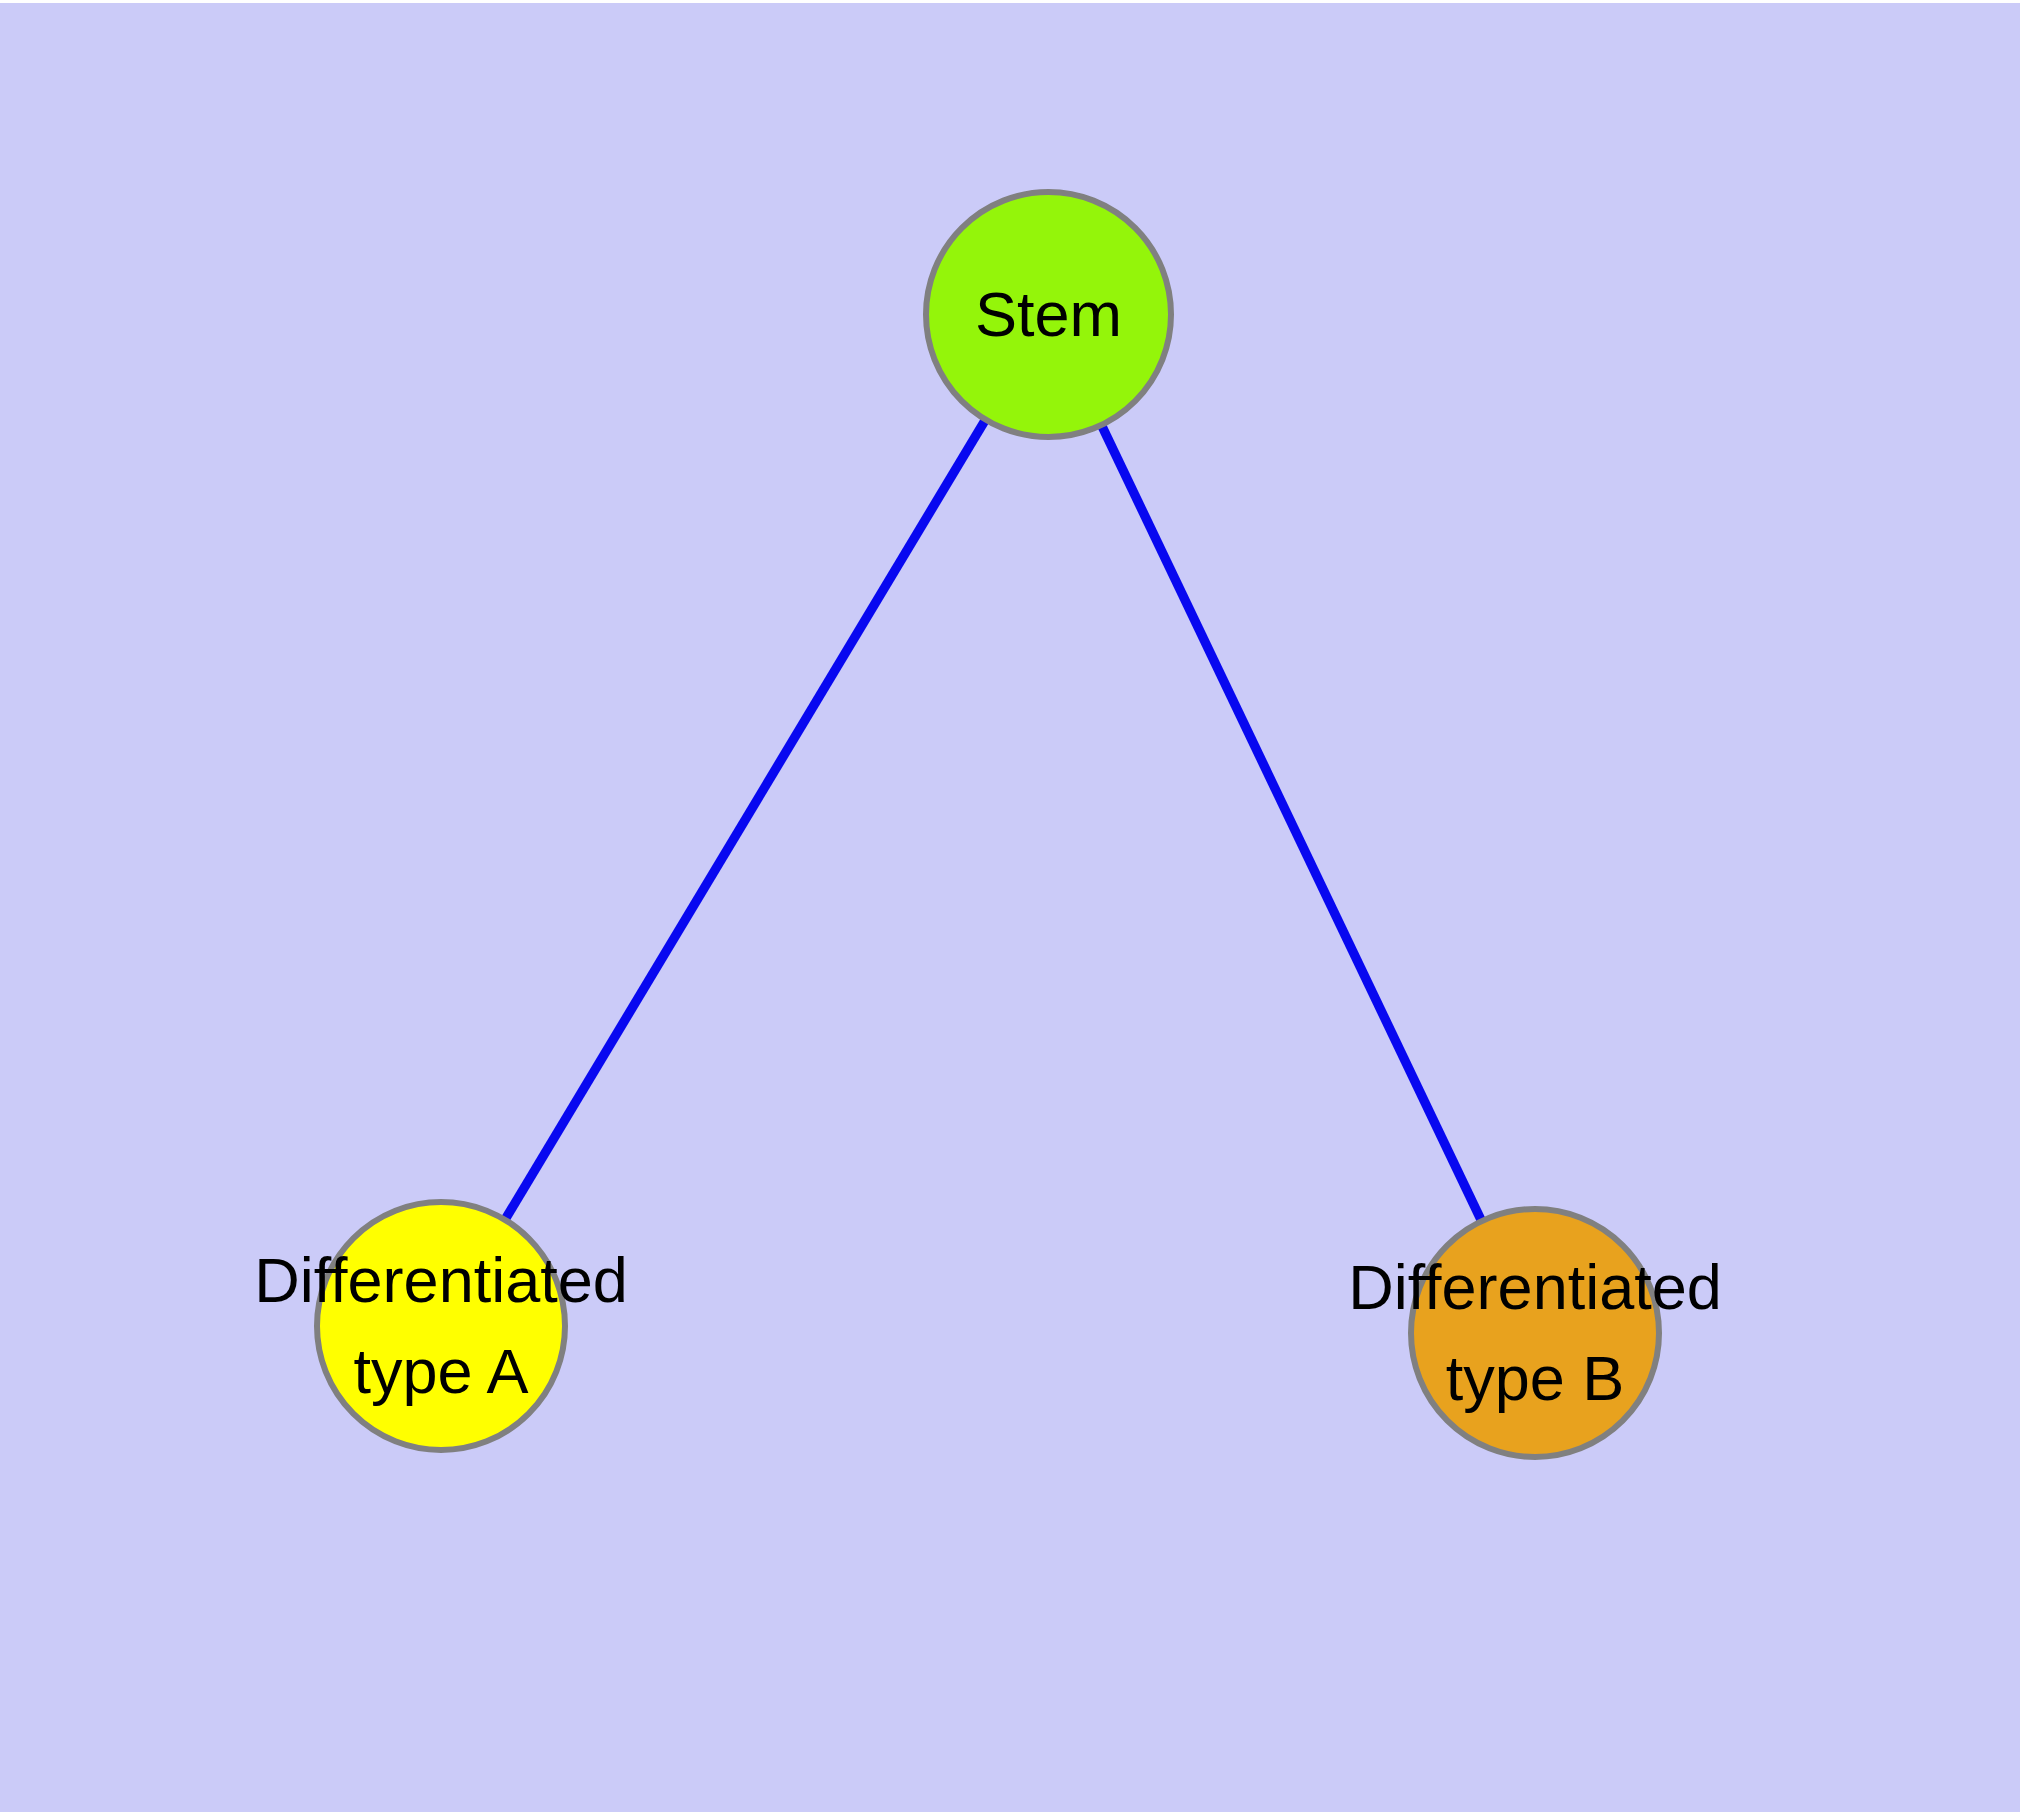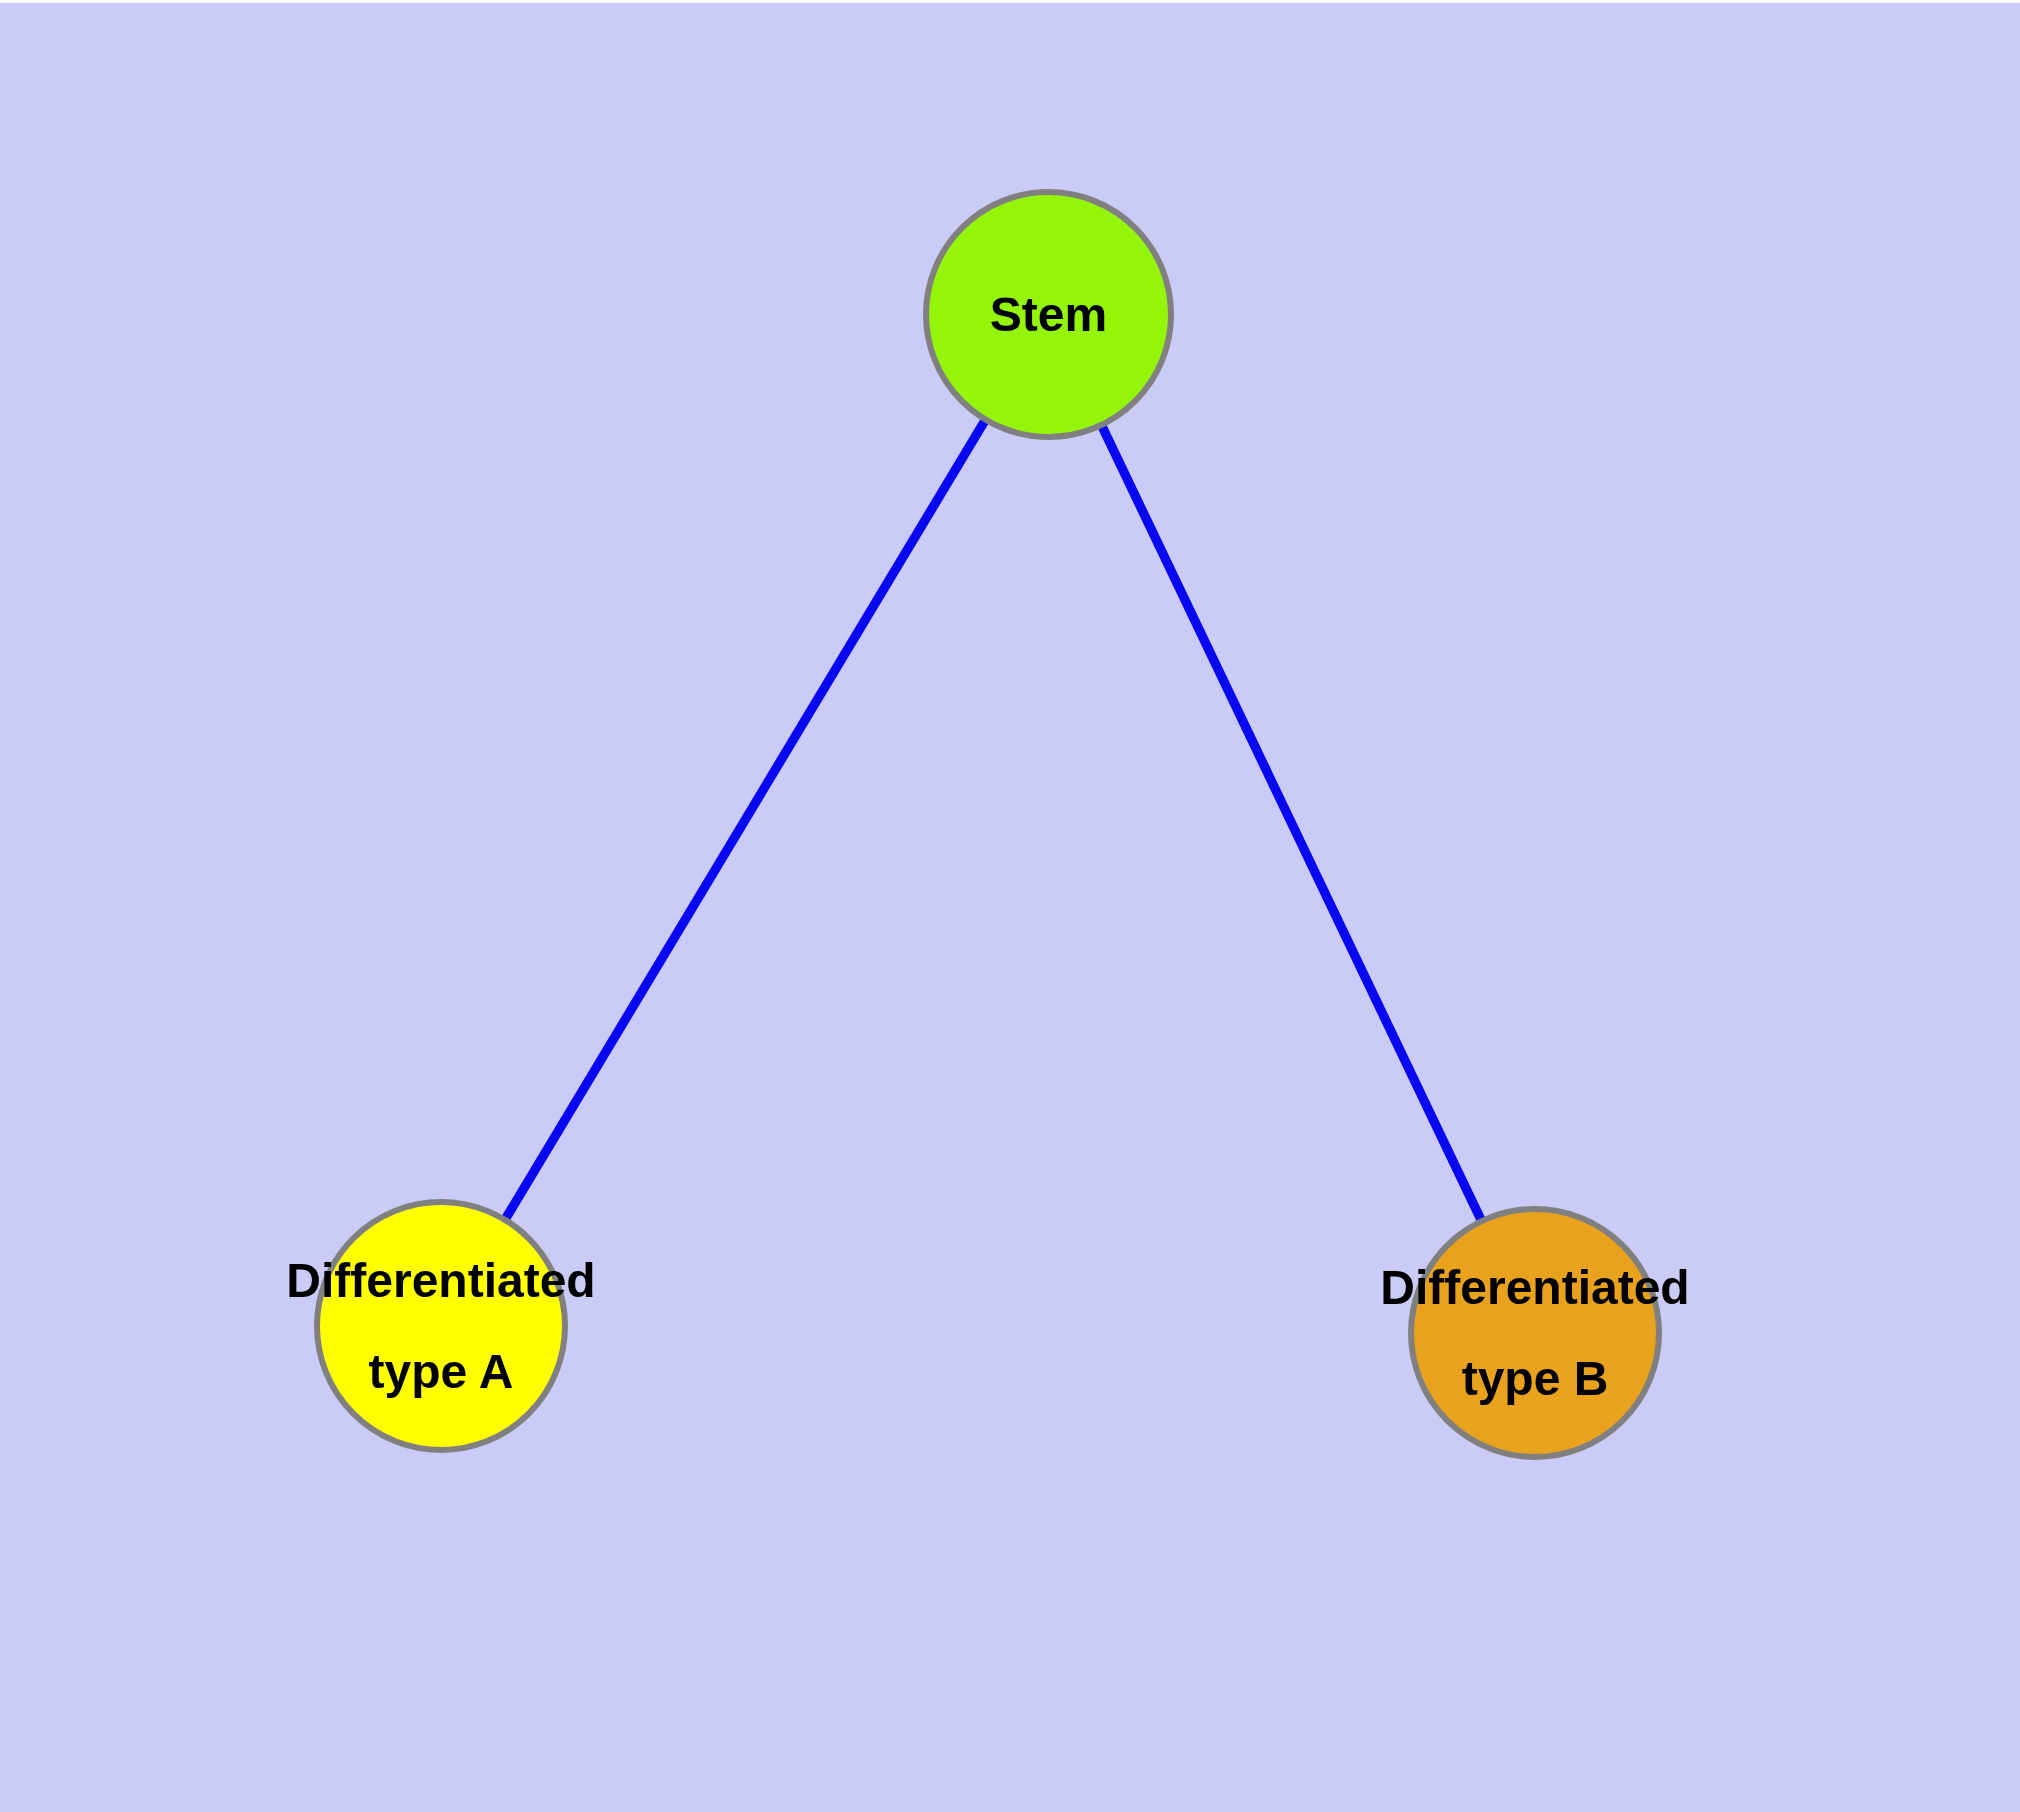--- a/index.html
+++ b/index.html
@@ -33,22 +33,22 @@
     border-style: solid;
     border-radius: 50%;
     display: flex;
     align-items: center;
     justify-content: center;
     z-index: 2;
   }
   .node-label {
     white-space: pre-line;
     text-align: center;
-    font-weight: bold;
-    font-size: 48px;
+    font-weight: normal;
+    font-size: 63px;
     line-height: 91px;
     letter-spacing: 0;
   }
 </style>
 </head>
 <body>
 
 <div class="canvas" style="background: rgb(203, 203, 248);">
   <div class="page-margin-top" style="background: rgb(255, 255, 255);"></div>
 

